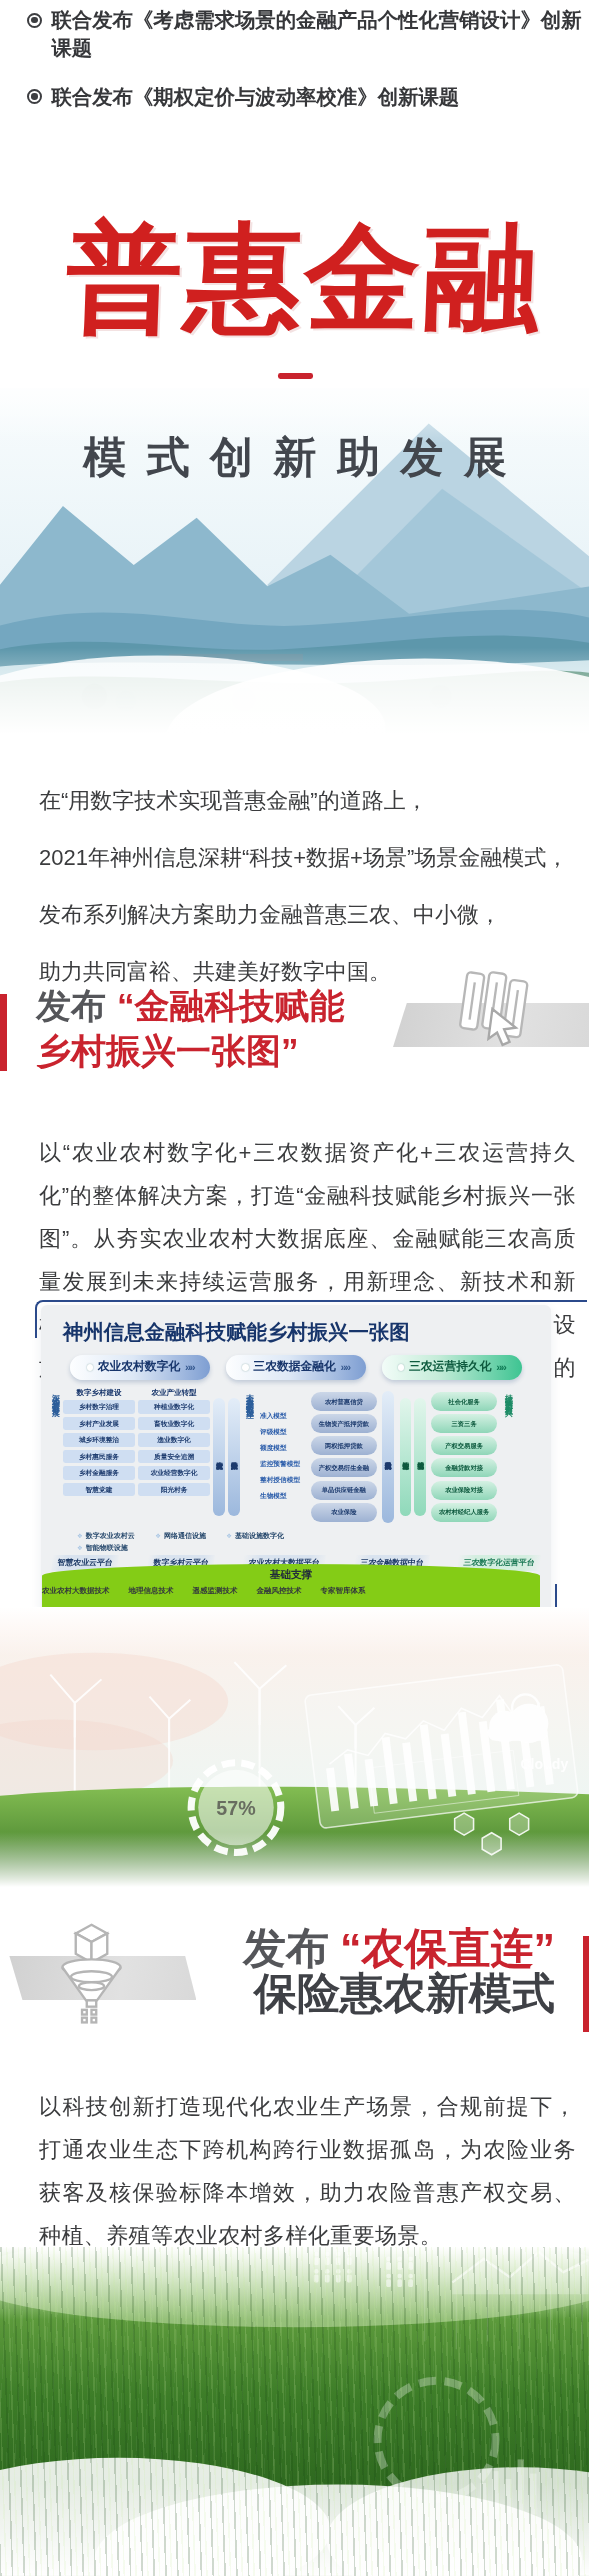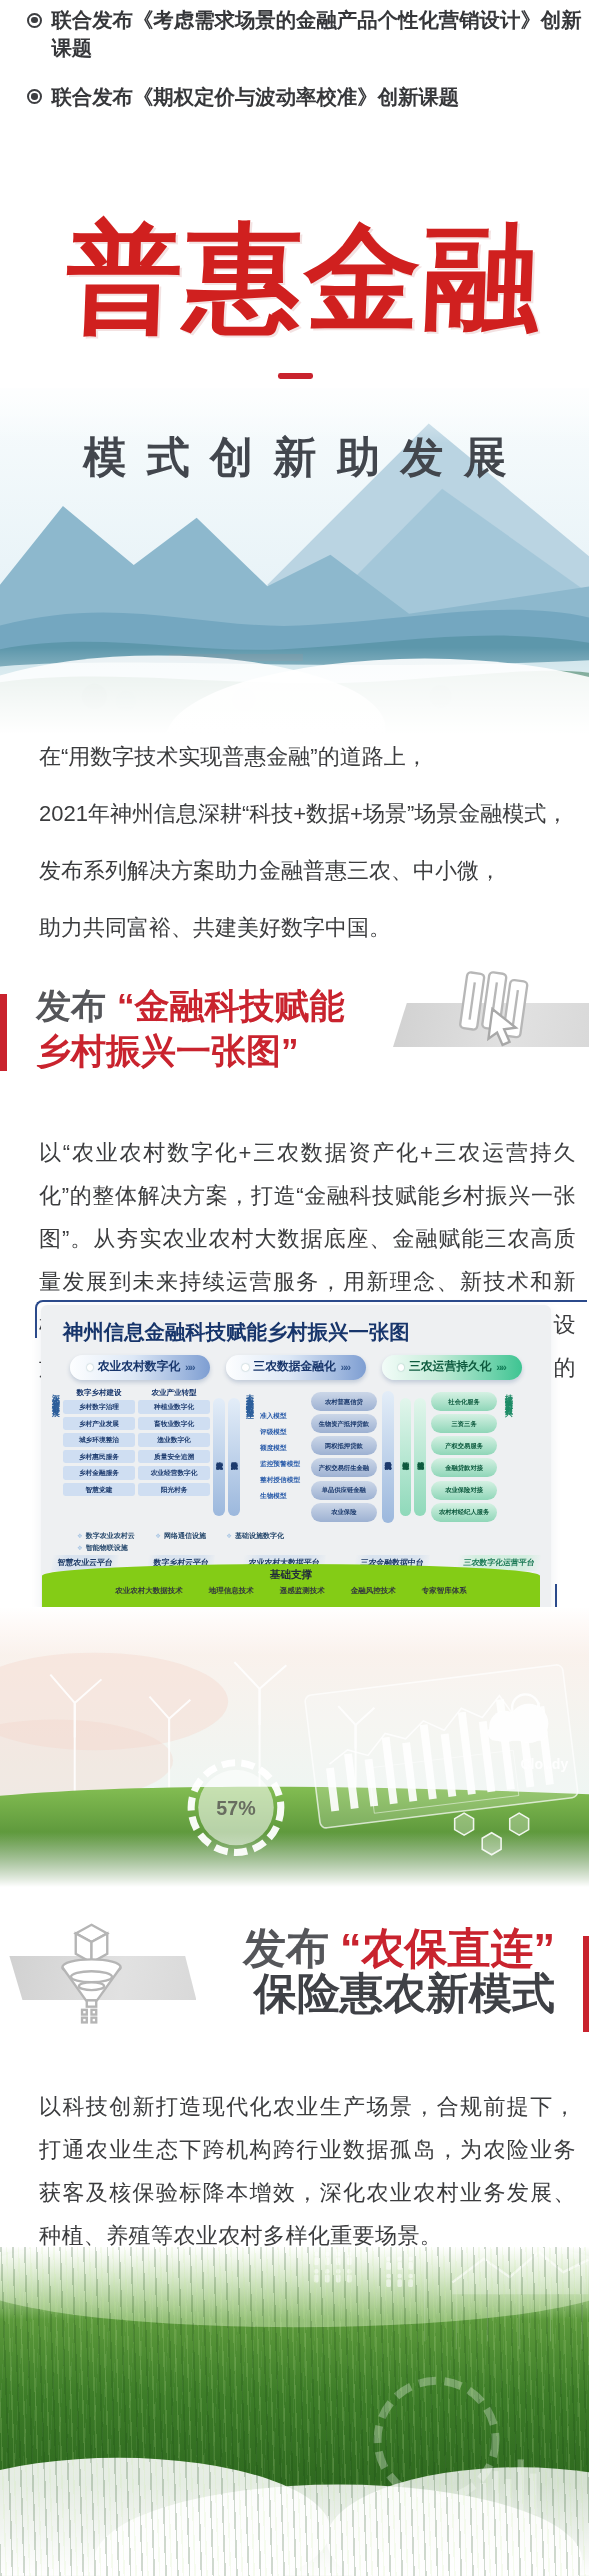--- a/index.html
+++ b/index.html
@@ -23,21 +23,21 @@
               letter-spacing:3.1px;transform:skewX(-2deg);
               text-shadow:2.4px 2.4px 0 rgba(160,20,20,.12);}
   .hero-dash{top:373px;left:278px;width:35px;height:5.5px;background:#c9232e;border-radius:2.4px;}
   .photo1{top:388px;left:0;width:590px;height:346px;}
   .photo1 svg{position:absolute;inset:0;}
   .hero-subtitle{position:absolute;top:41px;left:0;right:0;text-align:center;
                  font-size:43px;font-weight:bold;color:#42464d;letter-spacing:20.4px;
                  text-indent:20.4px;}
 
   
-  .intro{top:728px;left:39px;right:23.6px;}
+  .intro{top:772px;left:39px;right:23.6px;}
   .intro-line{font-size:22px;line-height:57px;color:#3b3c3e;font-weight:500;white-space:nowrap;}
   .para{font-size:22px;line-height:43px;color:#3b3c3e;font-weight:500;
         text-align:justify;letter-spacing:0.4px;}
   .para2{top:1131px;left:39px;right:33px;}
   .para3{top:2085px;left:39px;right:33px;}
 
   
   .sec1{top:981px;left:0;width:590px;height:102px;}
   .redbar{background:#c9232e;}
   .sec1 .redbar{position:absolute;left:0;top:12.6px;width:7px;height:77px;}
@@ -115,21 +115,21 @@
          justify-content:space-between;align-items:center;}
   .plat{font-size:7.9px;font-weight:bold;color:#1d3a66;padding:2.4px 5.5px;
         background:linear-gradient(100deg,transparent,#d9e3ef 20%,#d9e3ef 80%,transparent);
         transform:skewX(-6deg);white-space:nowrap;}
   .plats .plat:last-child{color:#1c7a56;
         background:linear-gradient(100deg,transparent,#d4eee0 20%,#d4eee0 80%,transparent);}
   .dbase{position:absolute;left:1px;right:11px;bottom:6.3px;height:46px;background:#84cc16;
          border-radius:100% 100% 0 0 / 23.6px 23.6px 0 0;text-align:center;padding-top:4.7px;
          box-sizing:border-box;}
   .dbase-title{font-size:10.6px;font-weight:bold;color:#222c3a;}
-  .dbase-items{display:flex;justify-content:center;gap:26px;margin-top:3.9px;}
+  .dbase-items{display:flex;gap:19px;margin-top:3.9px;}
   .dbase-item{font-size:7.5px;font-weight:bold;color:#33383e;white-space:nowrap;}
 
   
   .photo2{top:1607px;left:0;width:590px;height:280px;}
   .photo3{top:2247px;left:0;width:590px;height:329px;}
   .photo3::after{content:"";position:absolute;inset:0;
      background:repeating-linear-gradient(88deg,rgba(18,66,14,.20) 0 1.6px,transparent 1.6px 5.5px,
                 rgba(198,234,156,.16) 5.5px 7px,transparent 7px 11.8px),
                 repeating-linear-gradient(93deg,rgba(255,255,255,.05) 0 0.8px,transparent 0.8px 8.6px);
      pointer-events:none;}
@@ -442,21 +442,21 @@
       <div>
         <span class="sec-prefix">发布</span><span class="sec-red">“农保直连”</span>
       </div>
       <div>
         <span class="sec2-gray">保险惠农新模式</span>
       </div>
     </div>
     <div class="redbar"></div>
   </div>
 
-  <div class="para para3 abs">以科技创新打造现代化农业生产场景，合规前提下，打通农业生态下跨机构跨行业数据孤岛，为农险业务获客及核保验标降本增效，深化农业农村业务发展、种植、养殖等农业农村多样化重要场景。</div>
+  <div class="para para3 abs">以科技创新打造现代化农业生产场景，合规前提下，打通农业生态下跨机构跨行业数据孤岛，为农险业务获客及核保验标降本增效，助力农险普惠产权交易、种植、养殖等农业农村多样化重要场景。</div>
 
   <div class="photo3 abs">
     <svg viewBox="0 0 750 418">
       <defs>
         <linearGradient id="p3field" x1="0" y1="0" x2="0" y2="1">
           <stop offset="0" stop-color="#7ab54e"></stop>
             <stop offset=".45" stop-color="#3d7d28"></stop>
           <stop offset="1" stop-color="#1f5416"></stop>
         </linearGradient>
         <linearGradient id="p3fogT" x1="0" y1="0" x2="0" y2="1">

